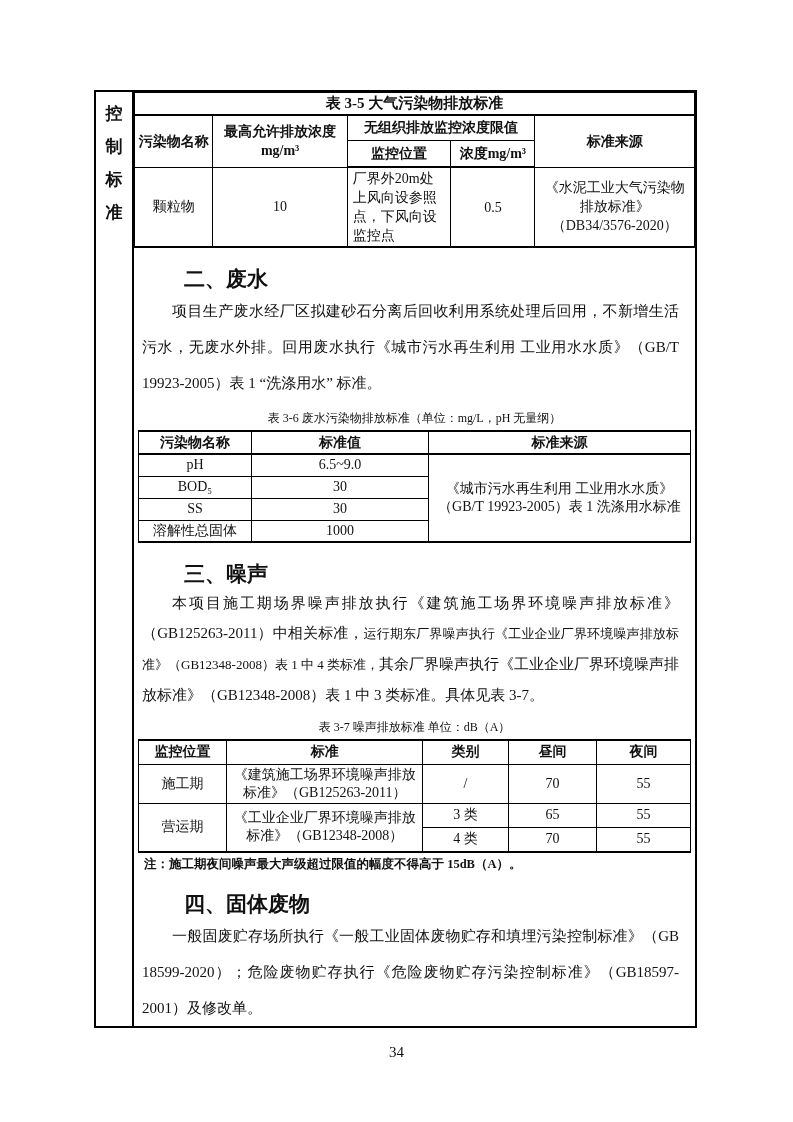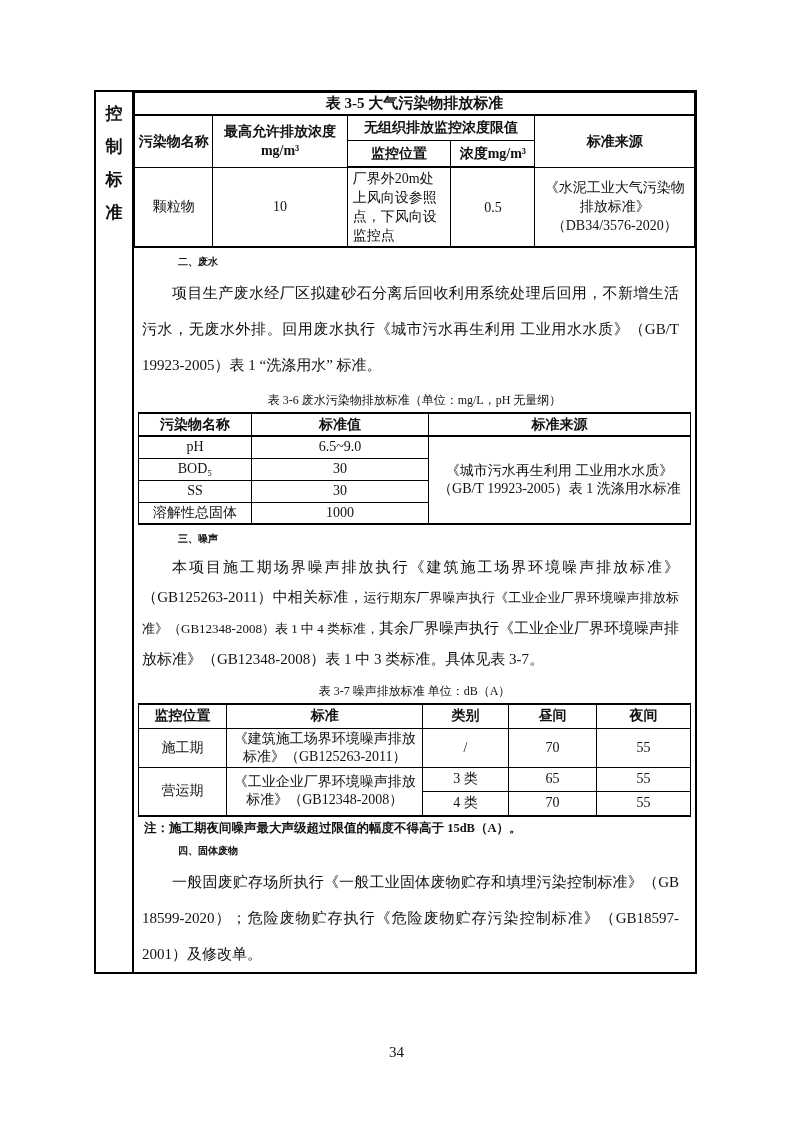--- a/index.html
+++ b/index.html
@@ -46,22 +46,22 @@
   .t37 .hdr td{font-weight:bold;height:24px;}
   .t37 .r1 td{height:37px;}
   .t37 .r2 td{height:24px;}
   .t37 .r3 td{height:25px;}
 
   .note{
     font-weight:bold;font-size:12.5px;line-height:17px;margin:3px 8px 0 10px;
   }
 
   .sec-heading{
-    font-weight:bold;font-size:10px;line-height:23px;
-    padding:0 24px;text-indent:2em;margin-top:2px;
+    font-weight:bold;font-size:21px;line-height:23px;
+    padding:0 8px;text-indent:2em;margin-top:20px;
   }
   .para{
     font-size:15px;padding:0 8px;text-indent:2em;
     text-align:justify;margin:2px 8px 0 0;
   }
   .para-wide{line-height:36px;}
   .para-noise{line-height:30px;}
   .seg-small{font-size:13px;}
 
   .page-number{

